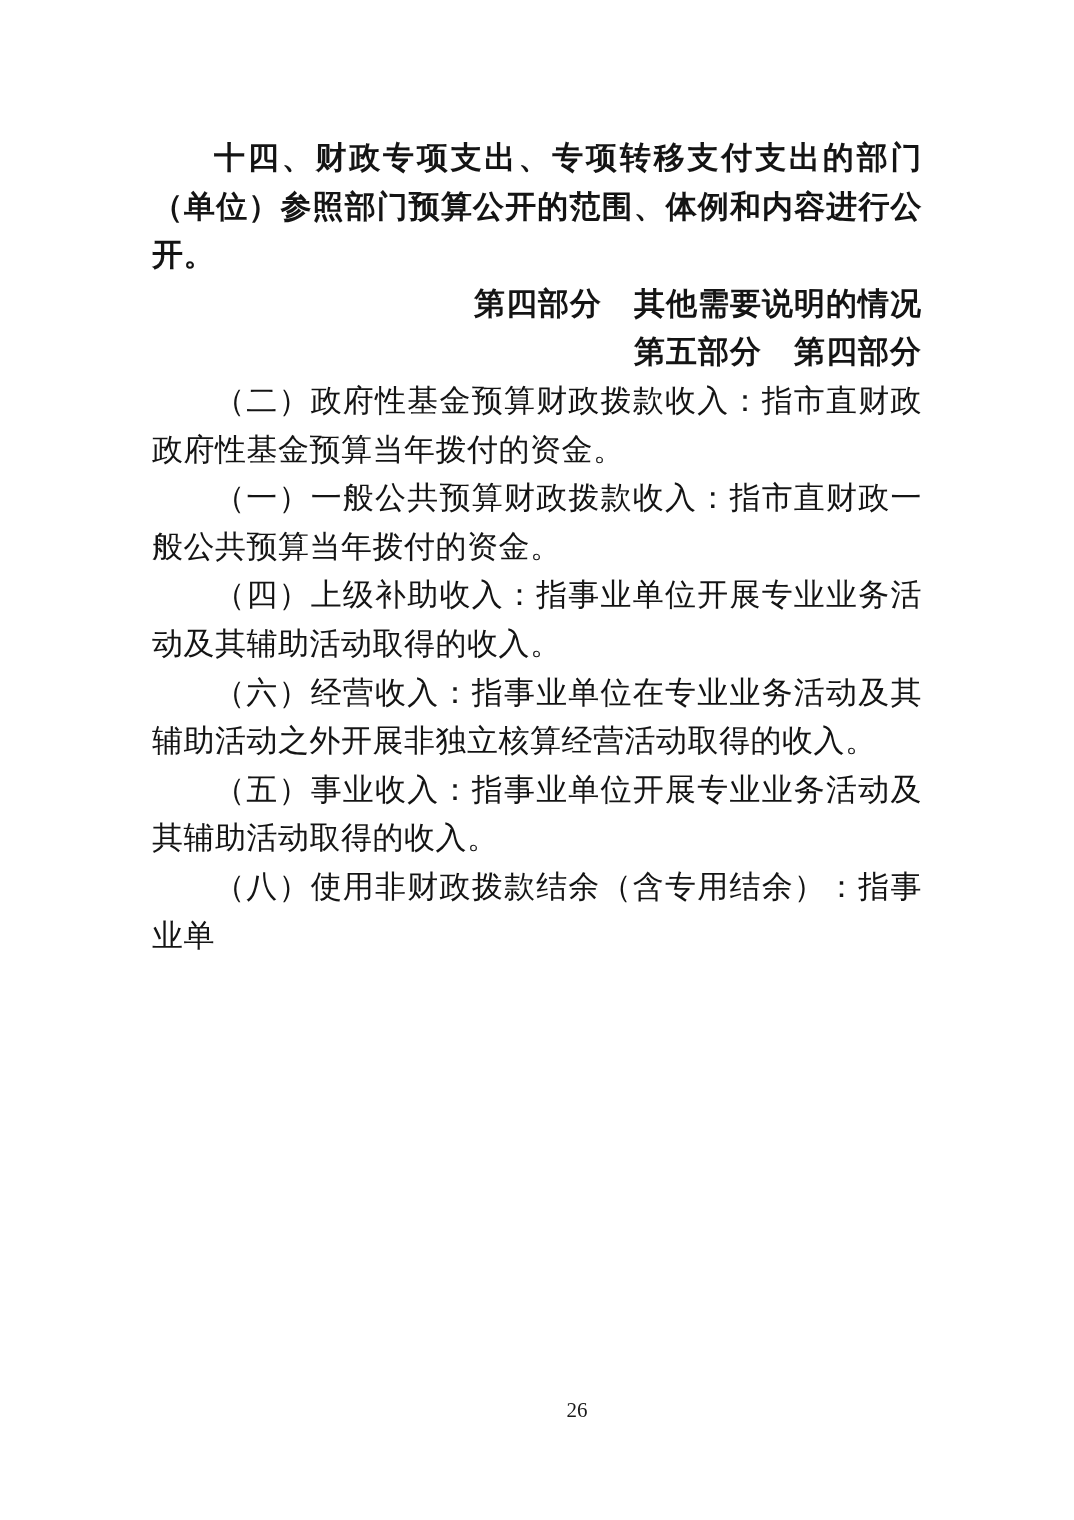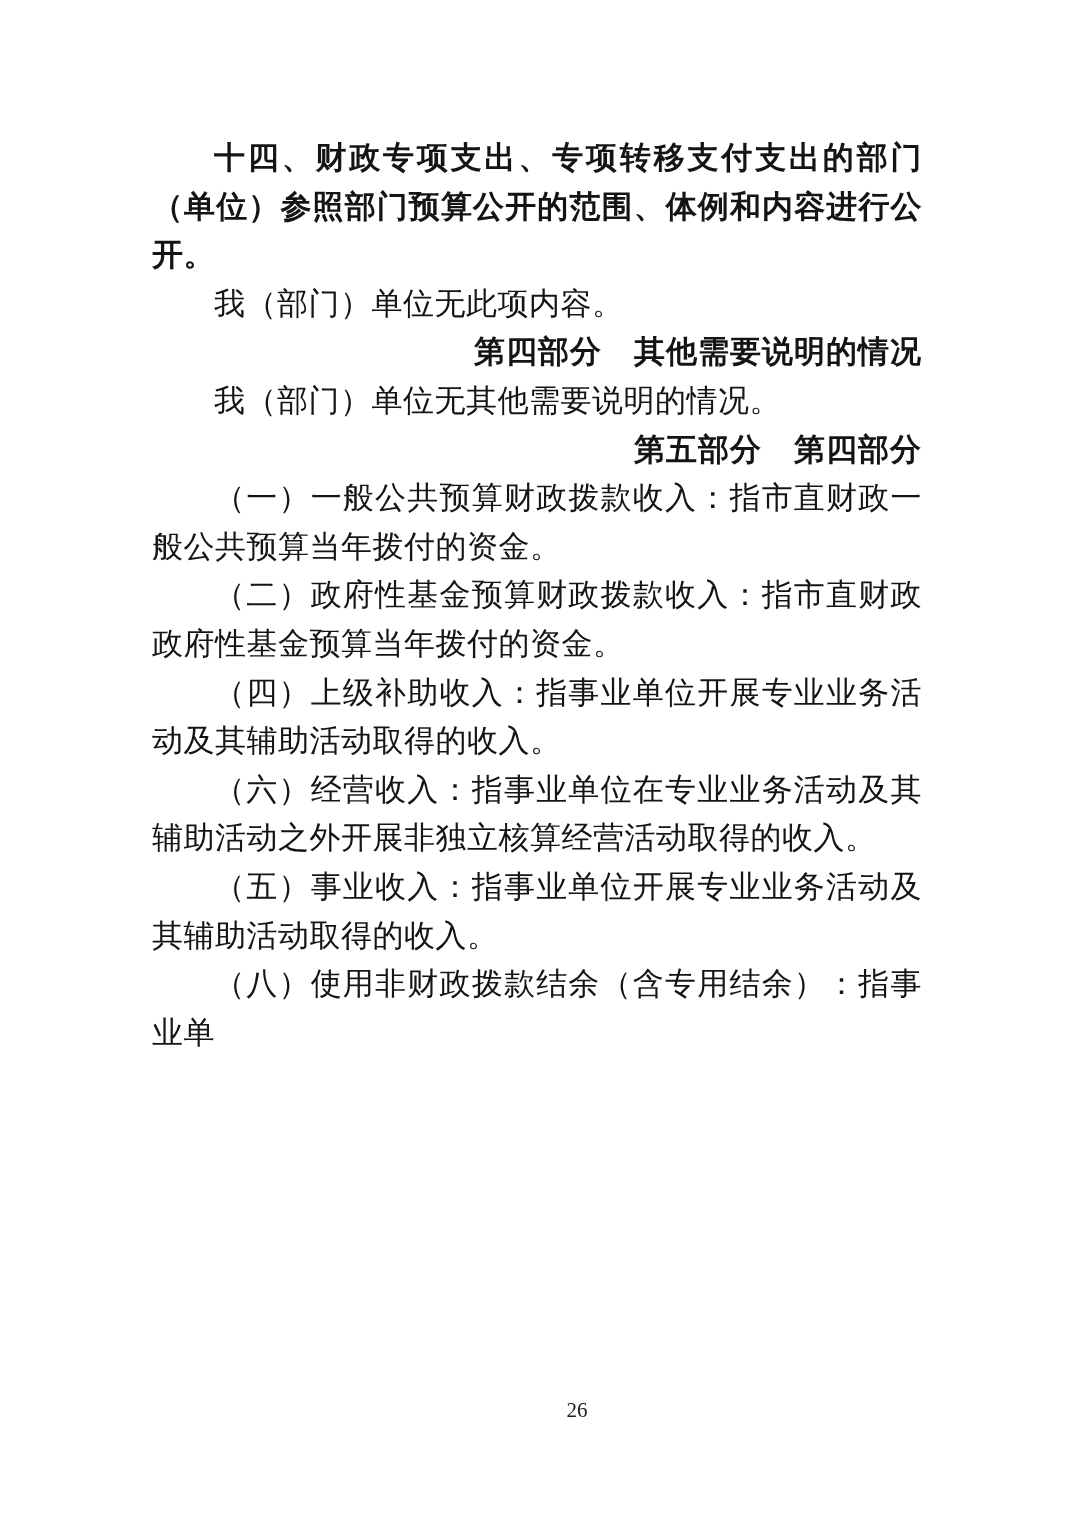--- a/index.html
+++ b/index.html
@@ -55,26 +55,24 @@
     font-family: "Liberation Serif", "DejaVu Serif", serif;
     margin-left: 40px;
   }
 </style>
 </head>
 <body>
 
 <div class="page">
   <div class="text-block">
     <p class="para-bold">十四、财政专项支出、专项转移支付支出的部门（单位）参照部门预算公开的范围、体例和内容进行公开。</p>
-    <p>我（部门）单位无此项内容。</p>
     <p class="heading">第四部分　其他需要说明的情况</p>
-    <p>我（部门）单位无其他需要说明的情况。</p>
     <p class="heading">第五部分　第四部分</p>
+    <p>（二）政府性基金预算财政拨款收入：指市直财政政府性基金预算当年拨付的资金。</p>
     <p>（一）一般公共预算财政拨款收入：指市直财政一般公共预算当年拨付的资金。</p>
-    <p>（二）政府性基金预算财政拨款收入：指市直财政政府性基金预算当年拨付的资金。</p>
     <p>（四）上级补助收入：指事业单位开展专业业务活动及其辅助活动取得的收入。</p>
     <p>（六）经营收入：指事业单位在专业业务活动及其辅助活动之外开展非独立核算经营活动取得的收入。</p>
     <p>（五）事业收入：指事业单位开展专业业务活动及其辅助活动取得的收入。</p>
     <p>（八）使用非财政拨款结余（含专用结余）：指事业单</p>
   </div>
 
   <div class="page-footer">26</div>
 </div>
 
 </body></html>

